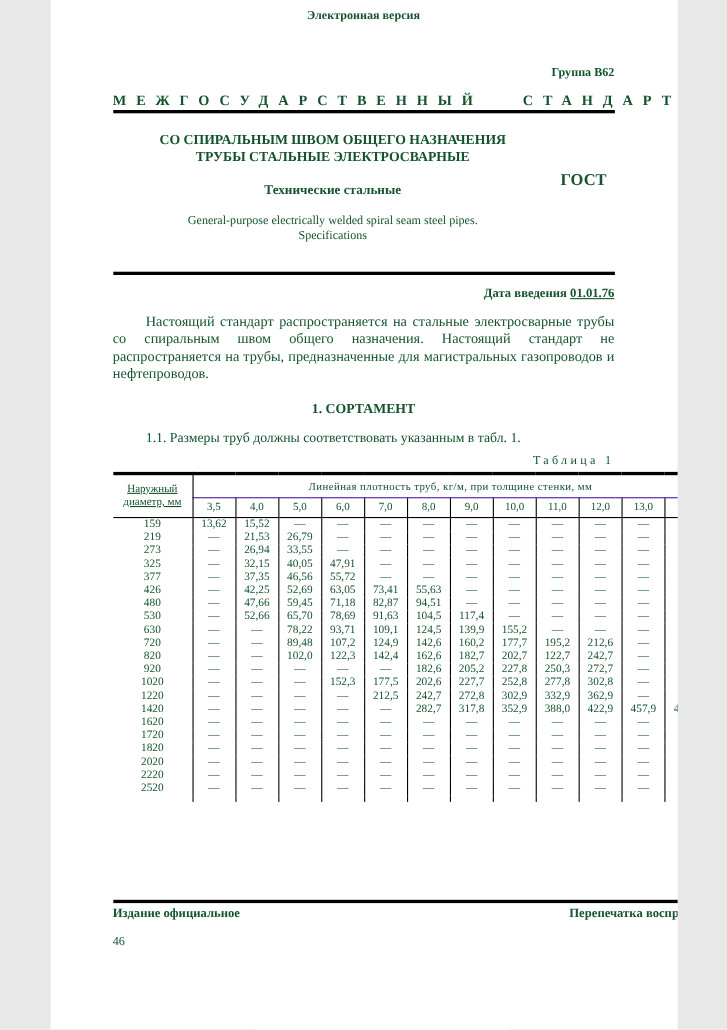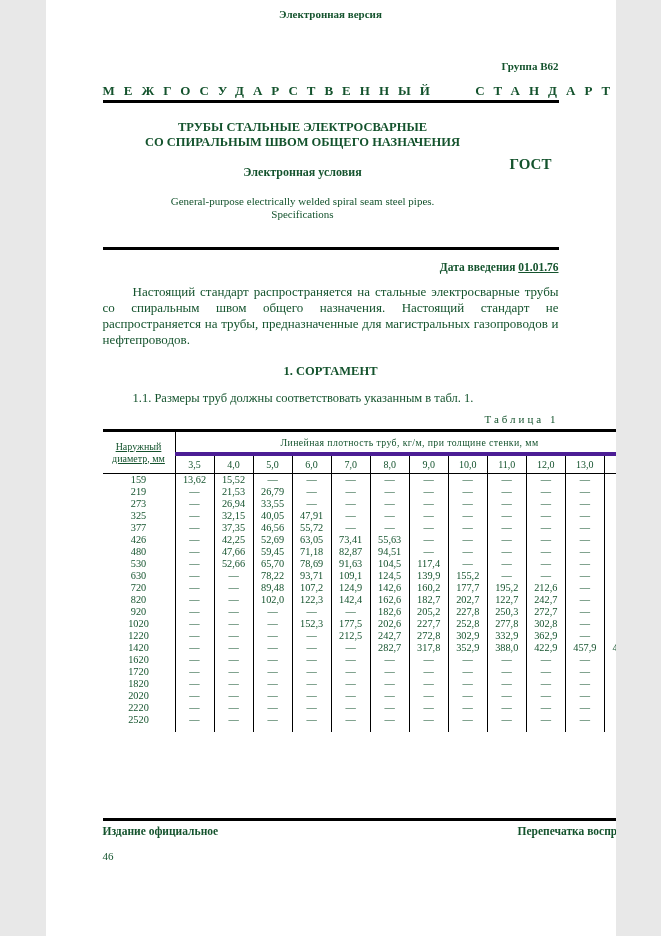--- a/index.html
+++ b/index.html
@@ -55,21 +55,21 @@
   }
   table.dims th, table.dims td {
     padding: 0; margin: 0; text-align: center; vertical-align: middle;
     font-weight: normal;
   }
   th.c0 {
     width: 72px; border-right: 1px solid #000; border-bottom: 1px solid #000;
     font-size: 10px; line-height: 12px; white-space: pre-line; text-decoration: underline;
   }
   th.span-h {
-    border-bottom: 4px solid #4c1d95; height: 20px;
+    border-bottom: 1px solid #4c1d95; height: 20px;
     font-size: 9.8px; letter-spacing: 0.4px;
   }
   th.tk {
     border-right: 1px solid #000; border-bottom: 1px solid #000;
     height: 17px; font-size: 10px;
   }
   th.tk.last { border-right: none; }
   table.dims td {
     border-right: 1px solid #000;
     height: 12px; line-height: 12px; font-size: 10.3px;
@@ -93,24 +93,24 @@
   <div class="top-note">Электронная версия</div>
 
   <div class="group mx">Группа В62</div>
 
   <div class="ms-heading mx">МЕЖГОСУДАРСТВЕННЫЙ СТАНДАРТ</div>
   <div class="rule rule1 mx"></div>
 
   <div class="title-row mx">
     <div class="title-left">
       <div class="title-main">
+        <div>СО СПИРАЛЬНЫМ ШВОМ ОБЩЕГО НАЗНАЧЕНИЯ</div>
         <div>ТРУБЫ СТАЛЬНЫЕ ЭЛЕКТРОСВАРНЫЕ</div>
-        <div>СО СПИРАЛЬНЫМ ШВОМ ОБЩЕГО НАЗНАЧЕНИЯ</div>
       </div>
-      <div class="subtitle">Электронная условия</div>
+      <div class="subtitle">Технические стальные</div>
       <div class="title-en">
         <div>General-purpose electrically welded spiral seam steel pipes.</div>
         <div>Specifications</div>
       </div>
     </div>
     <div class="gost-box">
       <div>ГОСТ</div>
     </div>
   </div>
 

